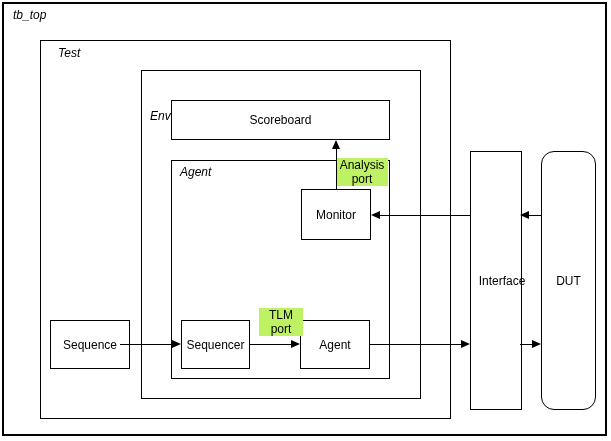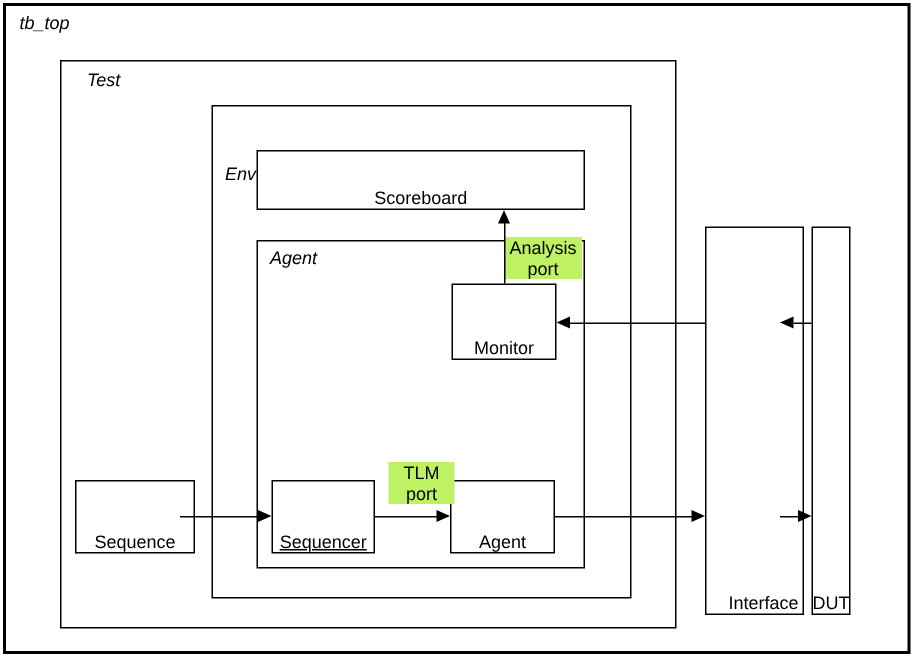--- a/index.html
+++ b/index.html
@@ -19,21 +19,21 @@
   }
   .box {
     position: absolute;
     border: 1px solid #000000;
     box-sizing: border-box;
     background: transparent;
   }
   .box.thick { border-width: 2px; }
   .leaf {
     display: flex;
-    align-items: flex-end;
+    align-items: center;
     justify-content: center;
     text-align: center;
   }
   .corner-label {
     position: absolute;
     white-space: nowrap;
     line-height: 14px;
     font-style: italic;
   }
   .edge-label {
@@ -62,24 +62,24 @@
   }
 
   
   #outer      { left: 2px;   top: 2px;   width: 605px; height: 434px; }
   #test       { left: 40px;  top: 40px;  width: 411px; height: 379px; }
   #env        { left: 141px; top: 70px;  width: 280px; height: 329px; }
   #scoreboard { left: 171px; top: 100px; width: 219px; height: 40px;  }
   #agent      { left: 171px; top: 160px; width: 219px; height: 219px; }
   #monitor    { left: 301px; top: 189px; width: 70px;  height: 51px;  }
   #sequence   { left: 50px;  top: 320px; width: 80px;  height: 49px;  }
-  #sequencer  { left: 181px; top: 320px; width: 69px;  height: 49px; text-decoration: underline;  }
+  #sequencer  { left: 181px; top: 320px; width: 69px;  height: 49px;  }
   #driver     { left: 300px; top: 320px; width: 70px;  height: 49px;  }
-  #interface  { left: 470px; top: 151px; width: 66px;  height: 259px; padding-left: 12px; }
-  #dut        { left: 541px; top: 151px; width: 26px;  height: 259px; }
+  #interface  { left: 470px; top: 151px; width: 52px;  height: 259px; padding-left: 12px; }
+  #dut        { left: 541px; top: 151px; width: 55px;  height: 259px; border-radius: 13px; }
 
   
   #lbl-tbtop { left: 13px;  top: 8px;   }
   #lbl-test  { left: 58px;  top: 46px;  }
   #lbl-env   { left: 150px; top: 77px; margin-top: 32px;  }
   #lbl-agent { left: 180px; top: 165px; }
 
   
   #lbl-analysis { left: 336px; top: 158px; width: 52px; }
   #lbl-tlm      { left: 259px; top: 308px; width: 44px; }

